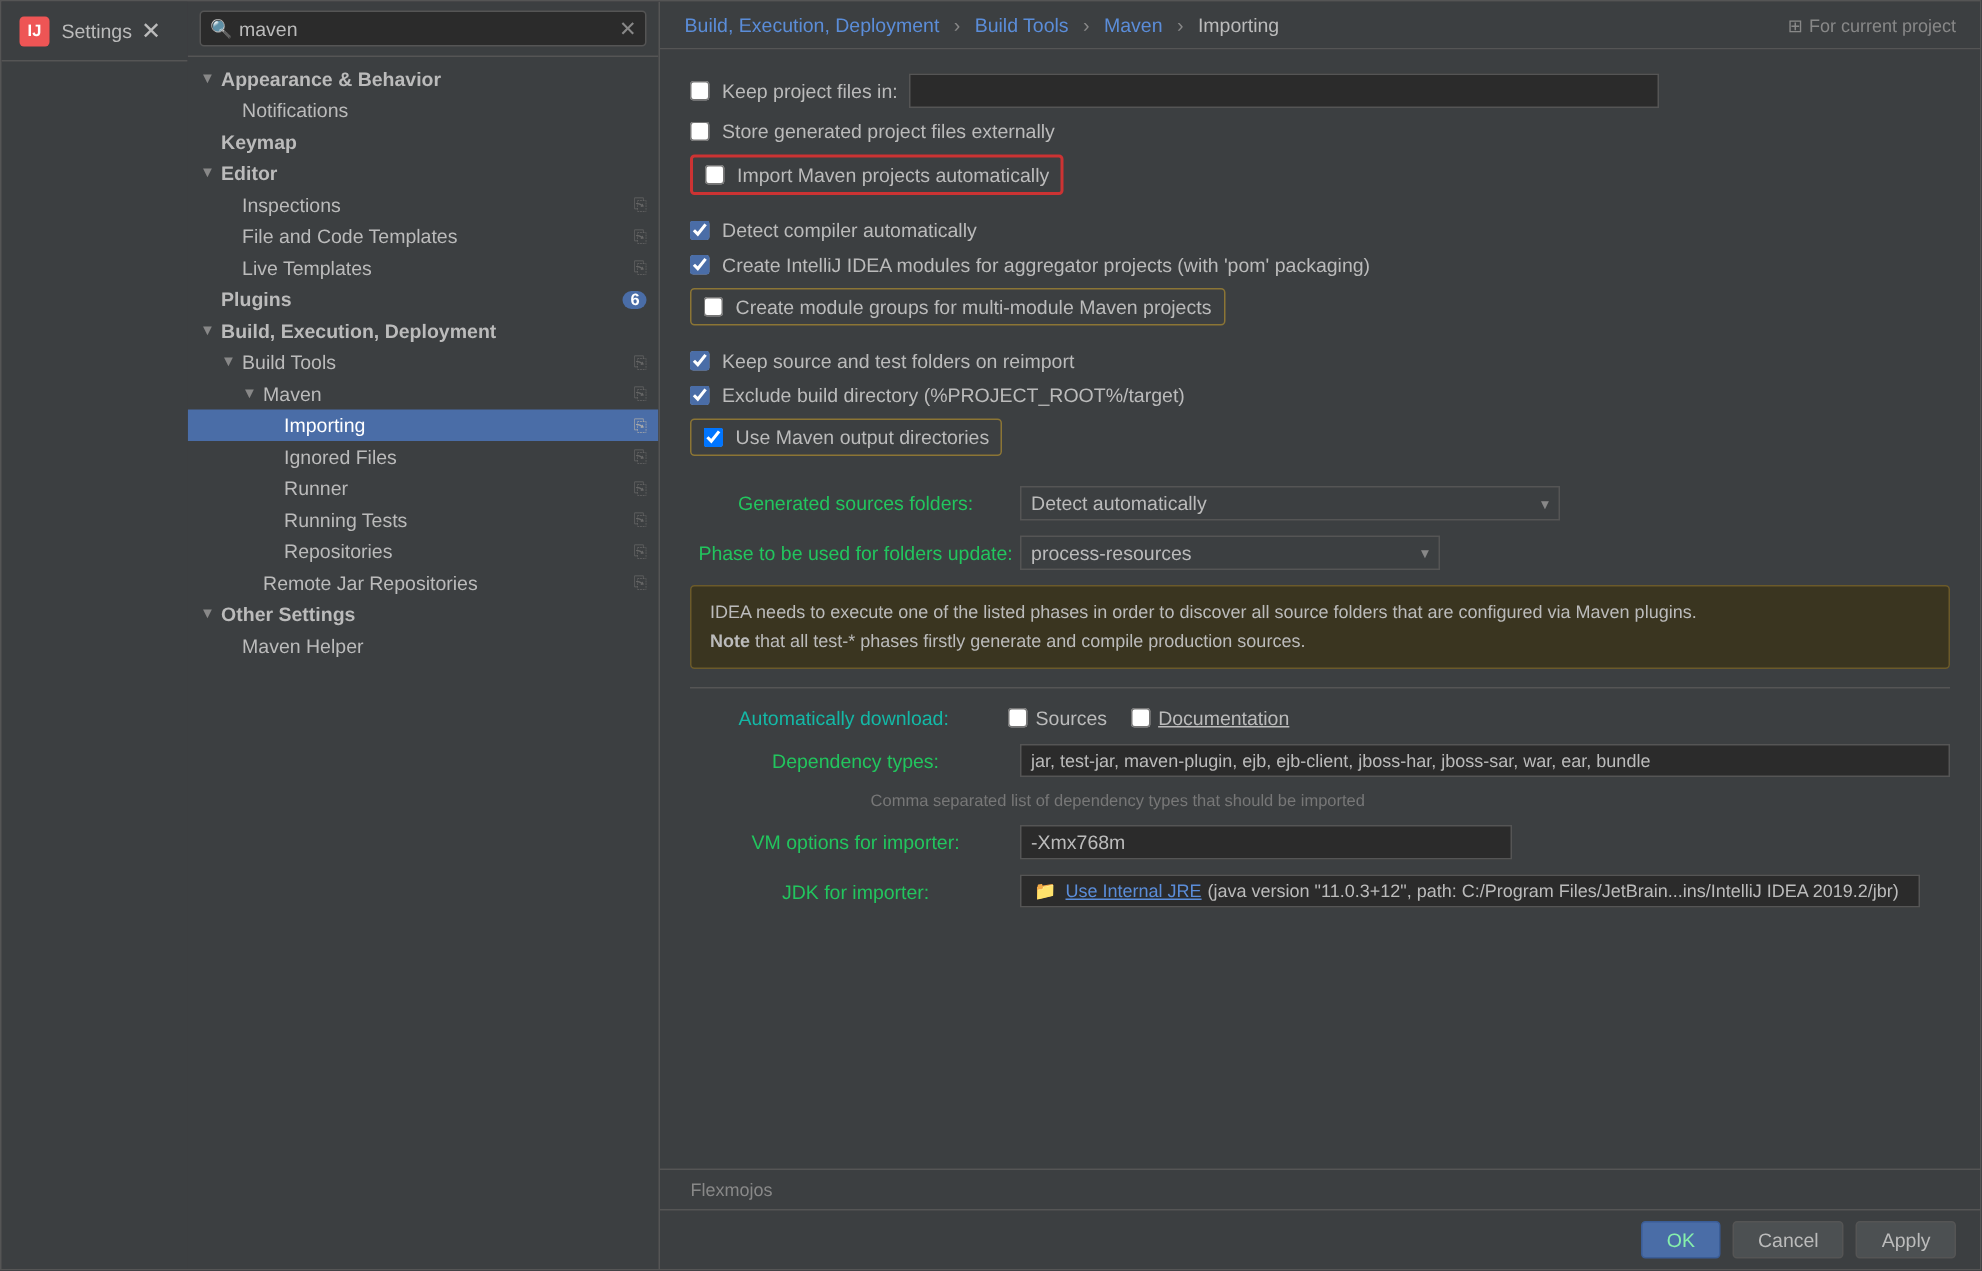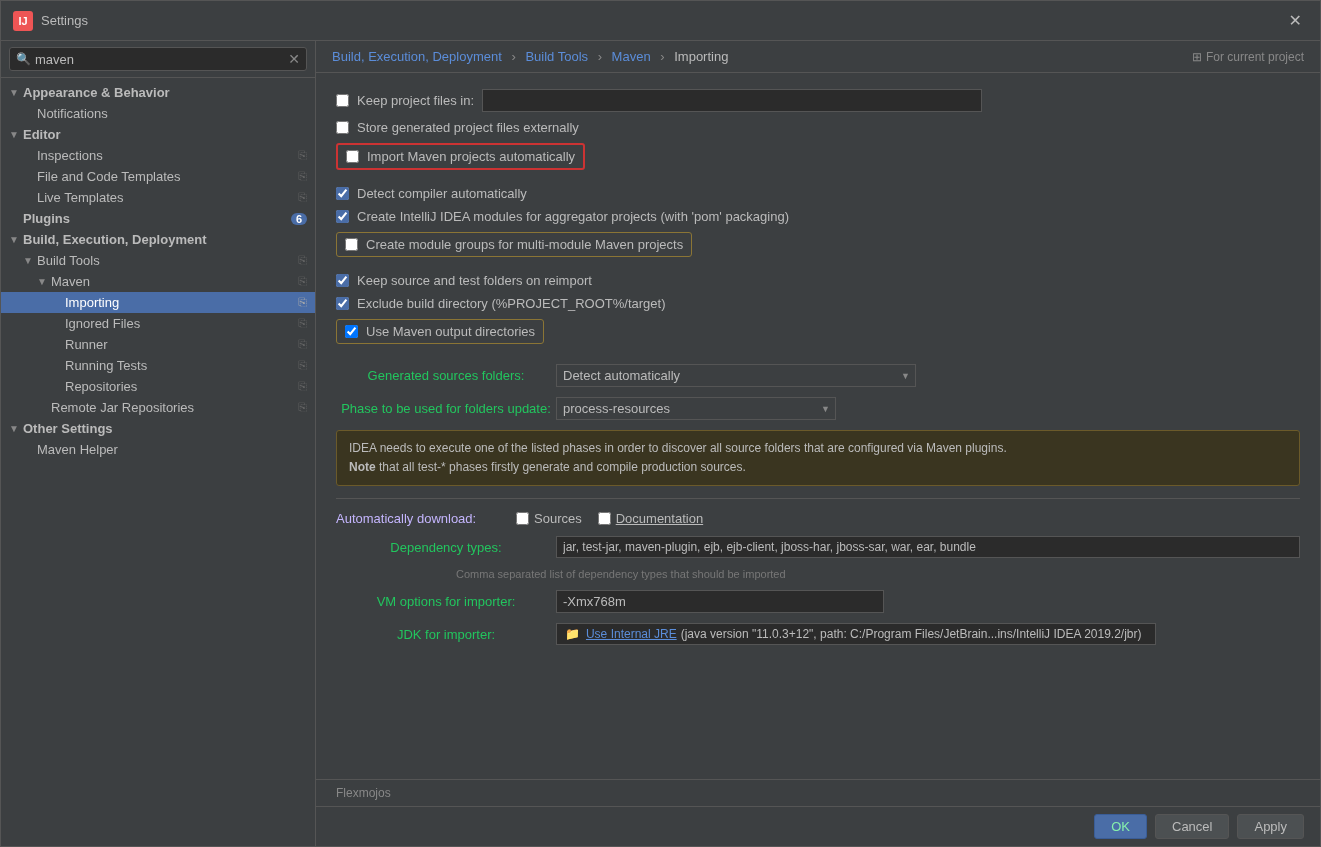--- a/index.html
+++ b/index.html
@@ -11,21 +11,21 @@
       width: 1321px;
       height: 847px;
       overflow: hidden;
     }
 
     .dialog {
       width: 1321px;
       height: 847px;
       background: #3c3f41;
       display: flex;
-      flex-direction: column;
+      flex-direction: row;
       border: 1px solid #555555;
     }
 
     .titlebar {
       background: #3c3f41;
       height: 40px;
       display: flex;
       align-items: center;
       padding: 0 12px;
       border-bottom: 1px solid #555;
@@ -295,21 +295,22 @@
       margin: 12px 0;
     }
 
     .auto-download-row {
       display: flex;
       align-items: center;
       margin-bottom: 10px;
     }
     .auto-download-label {
       min-width: 180px;
-      color: #c4b5fd;
+      color: #14b8a6;
+      margin-left: 32px;
     }
     .checkbox-with-label {
       display: flex;
       align-items: center;
       margin-right: 16px;
     }
     .checkbox-with-label input {
       margin-right: 5px;
       accent-color: #4a6da7;
     }
@@ -410,20 +411,24 @@
 
         <div class="tree-item level0">
           <span class="tree-arrow">▼</span>
           <span class="tree-label">Appearance &amp; Behavior</span>
         </div>
         <div class="tree-item level1">
           <span class="tree-arrow"></span>
           <span class="tree-label">Notifications</span>
         </div>
 
+        <div class="tree-item level0">
+          <span class="tree-arrow"></span>
+          <span class="tree-label" style="font-weight:bold;">Keymap</span>
+        </div>
 
         <div class="tree-item level0">
           <span class="tree-arrow">▼</span>
           <span class="tree-label" style="font-weight:bold;">Editor</span>
         </div>
         <div class="tree-item level1">
           <span class="tree-arrow"></span>
           <span class="tree-label">Inspections</span>
           <span class="copy-icon">⎘</span>
         </div>

